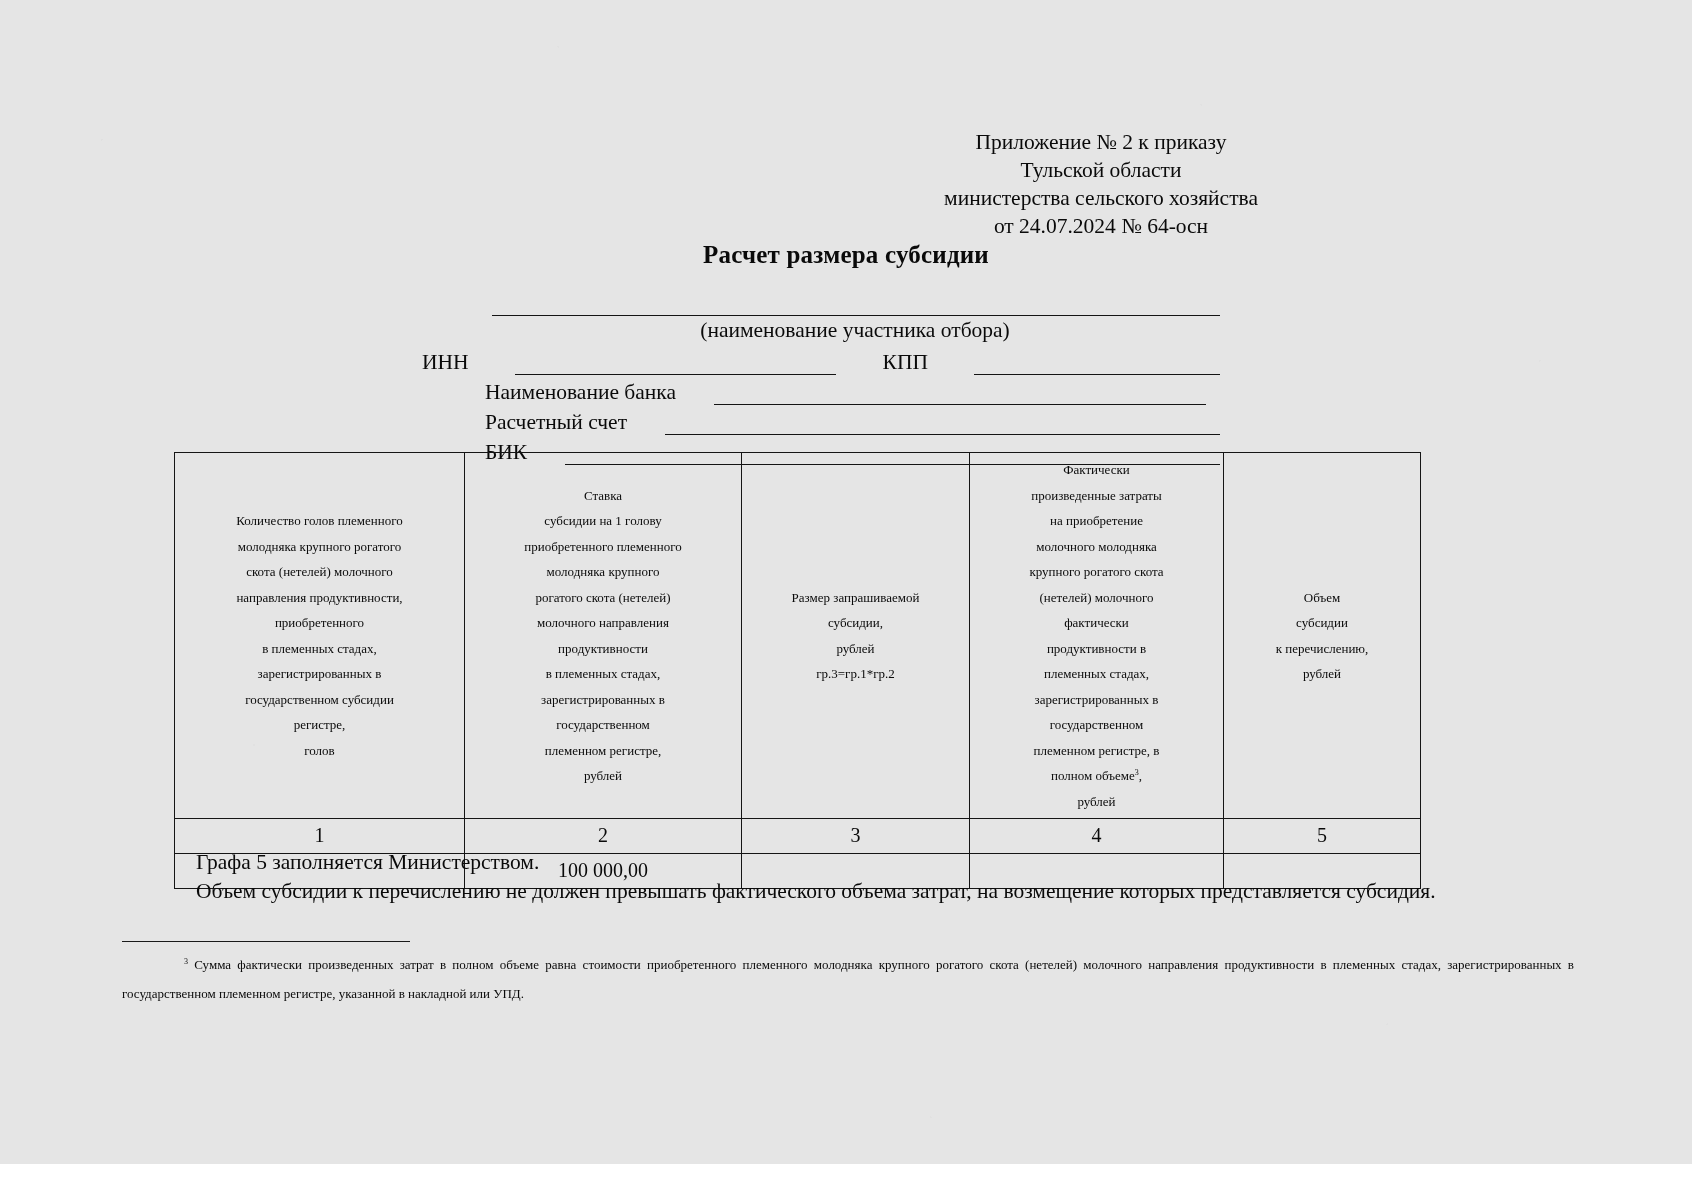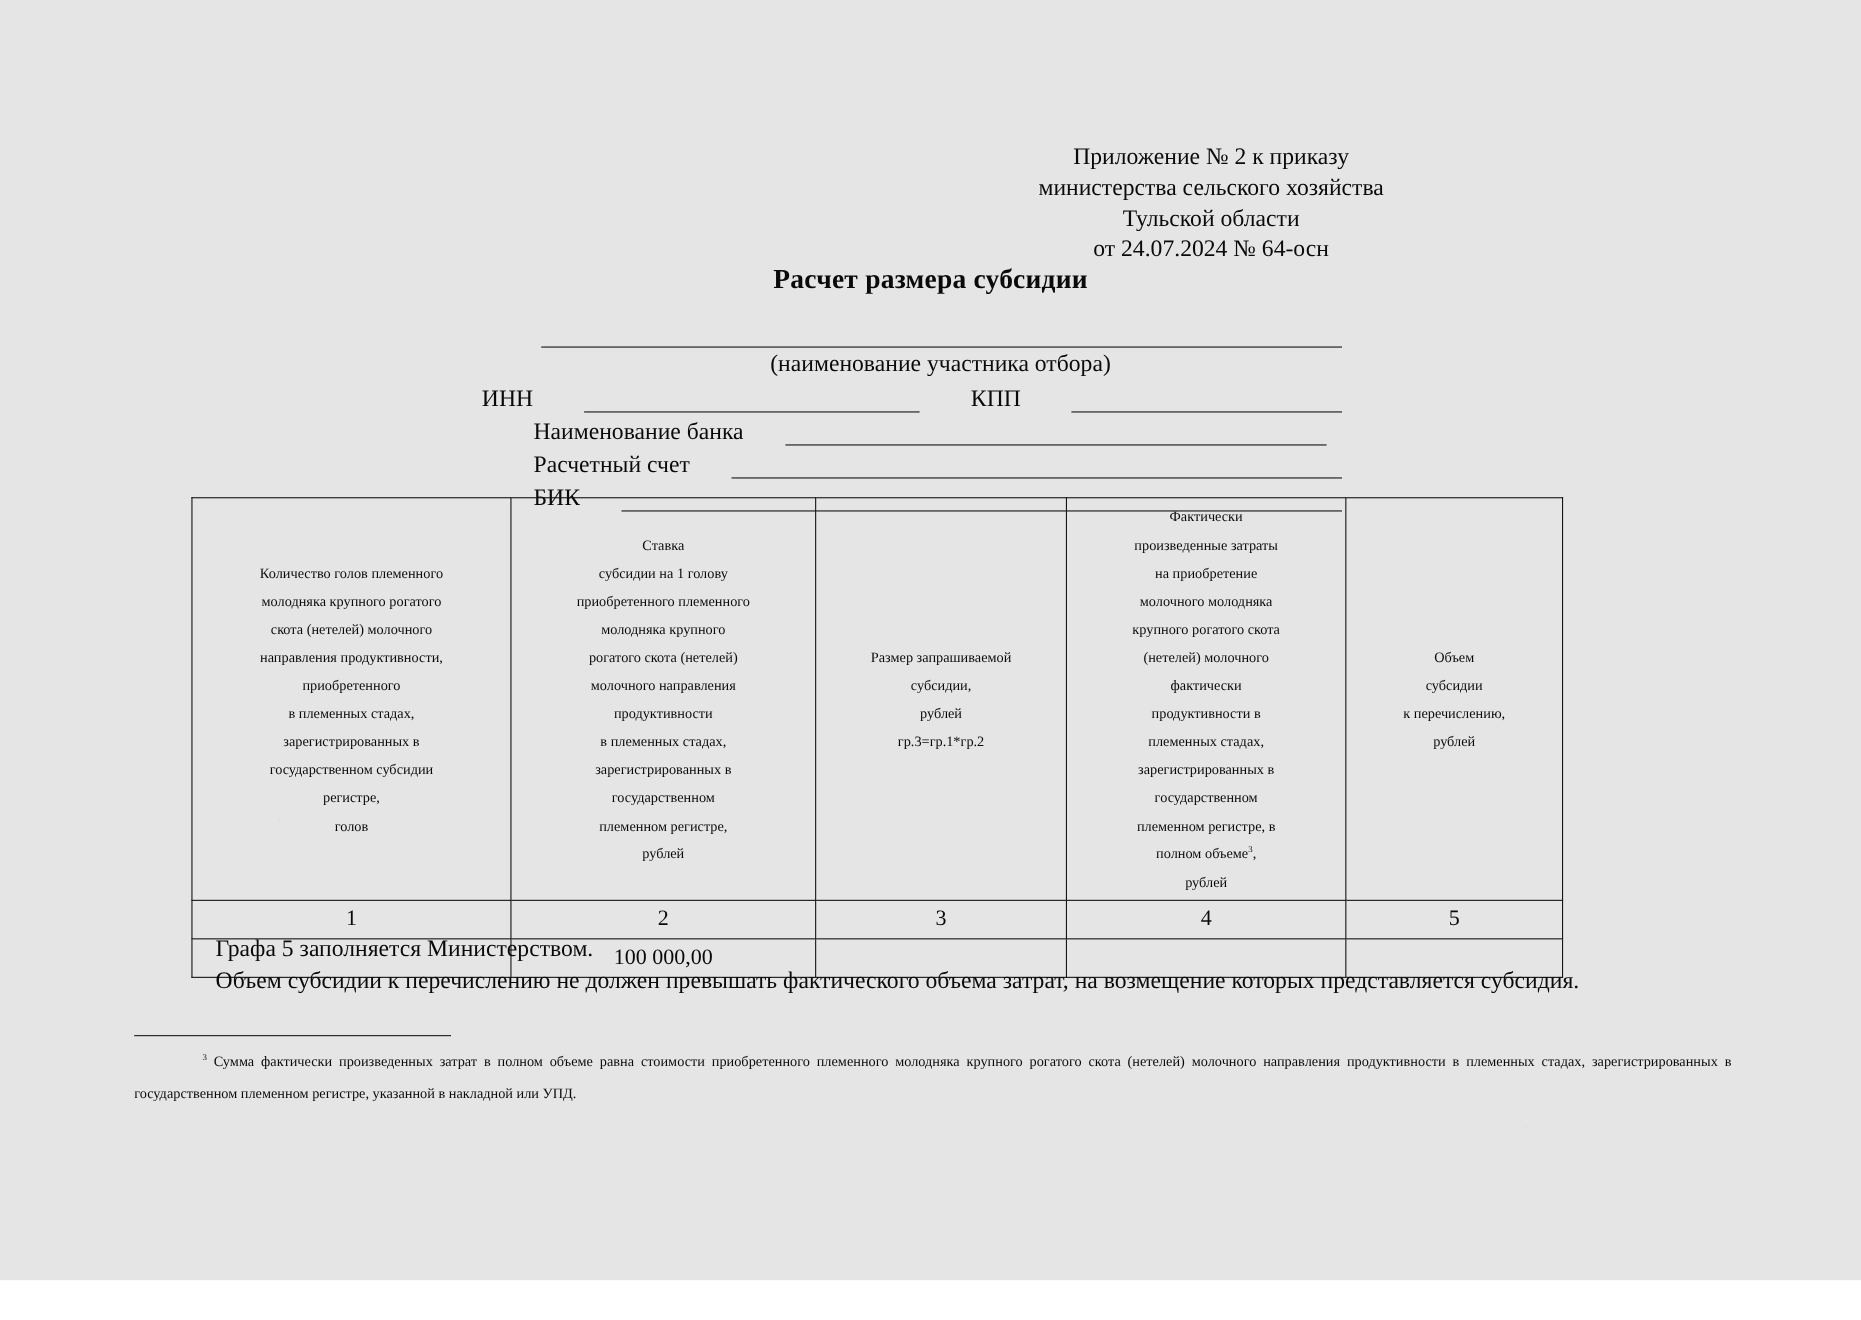--- a/index.html
+++ b/index.html
@@ -80,21 +80,21 @@
     line-height: 26px;
     margin-top: 1px;
   }
   .lbl { white-space: nowrap; padding-right: 2px; }
 
   .row-inn {
     display: flex;
     align-items: flex-end;
     height: 30px;
     margin-top: 2px;
-    margin-left: 18px;
+    margin-left: 2px;
     gap: 44px;
   }
   .row-field {
     display: flex;
     align-items: flex-end;
     height: 30px;
     margin-left: 65px;
     gap: 36px;
   }
 
@@ -149,22 +149,22 @@
     text-indent: 62px;
   }
 </style>
 </head>
 <body>
 
 <div class="page">
 
   <div class="header-block">
     <div>Приложение № 2 к приказу</div>
+    <div>Тульской области</div>
     <div>министерства сельского хозяйства</div>
-    <div>Тульской области</div>
     <div>от 24.07.2024  № 64-осн</div>
   </div>
 
   <div class="doc-title">Расчет размера субсидии</div>
 
   <div class="form-area">
 
     <div class="rule-row">
       <span class="rule" style="margin-left:72px;margin-right:0;"></span>
     </div>

